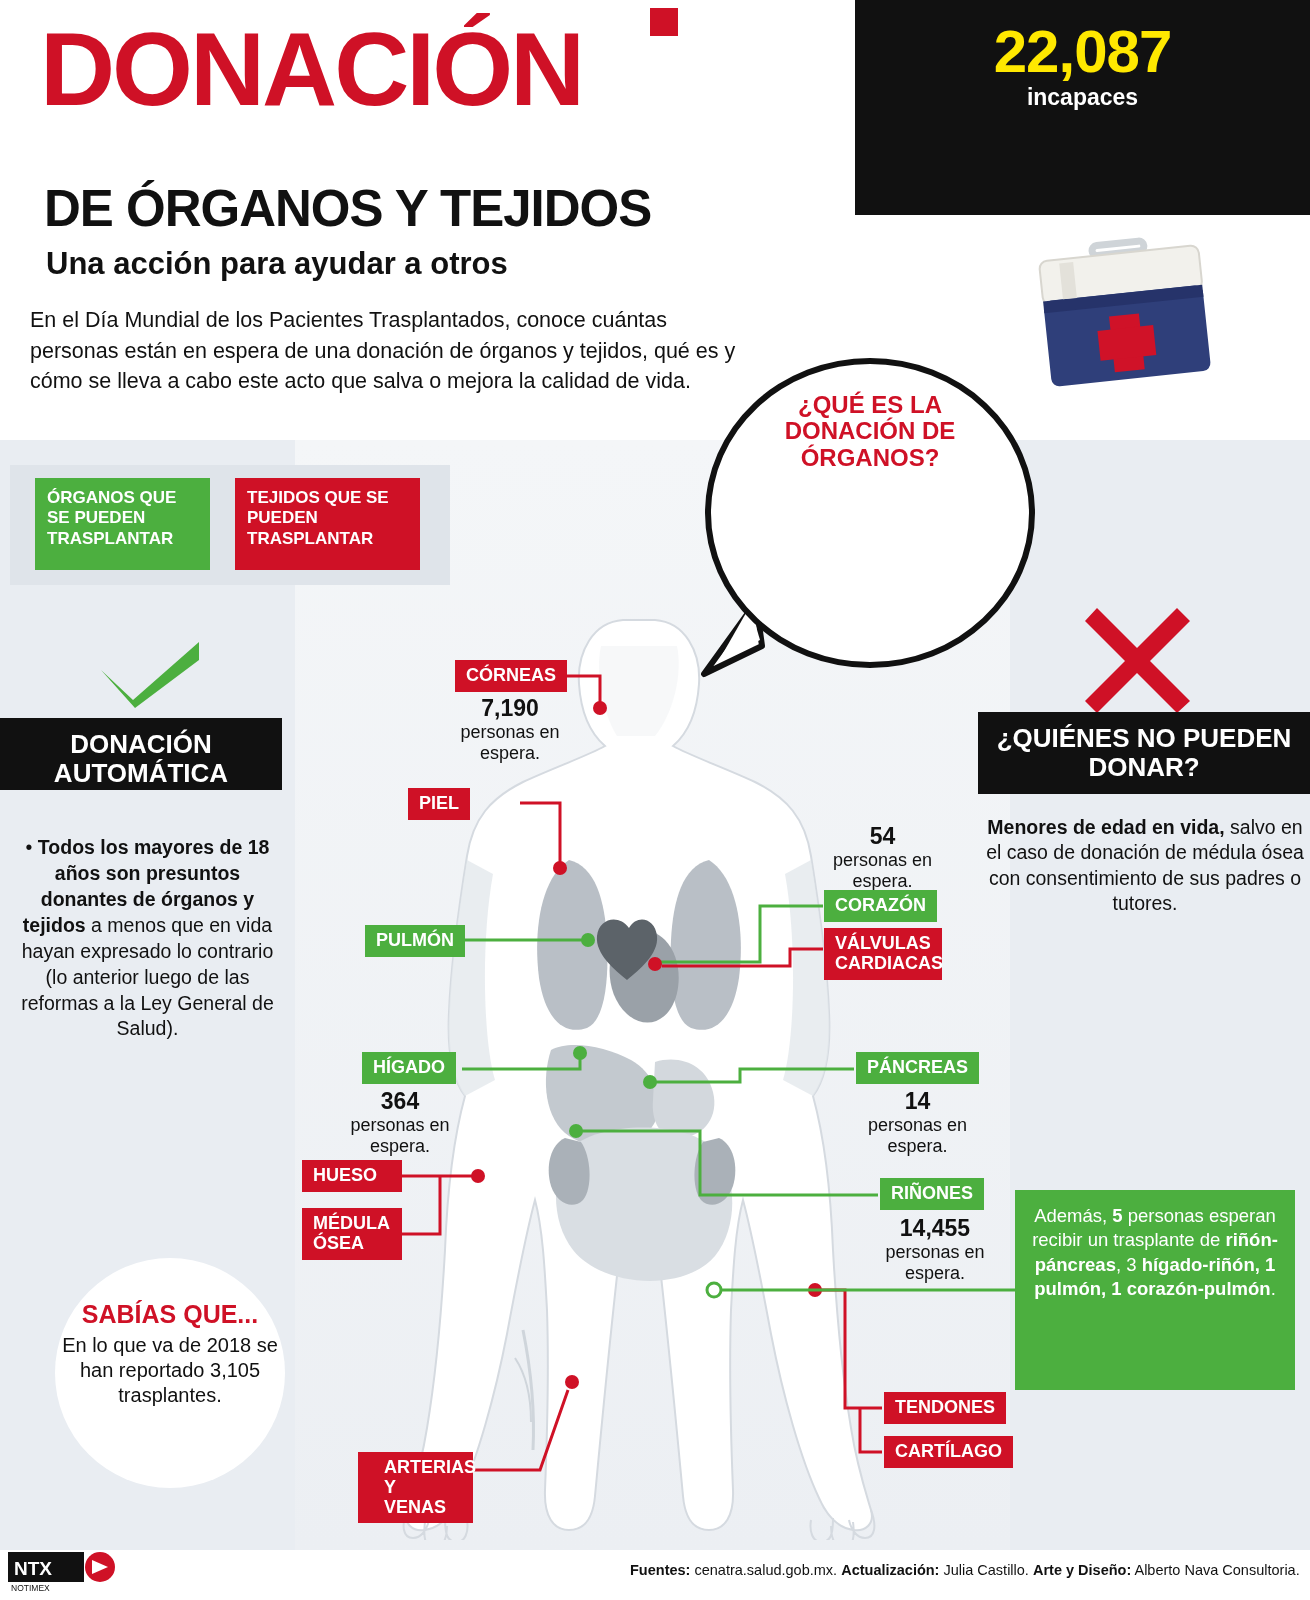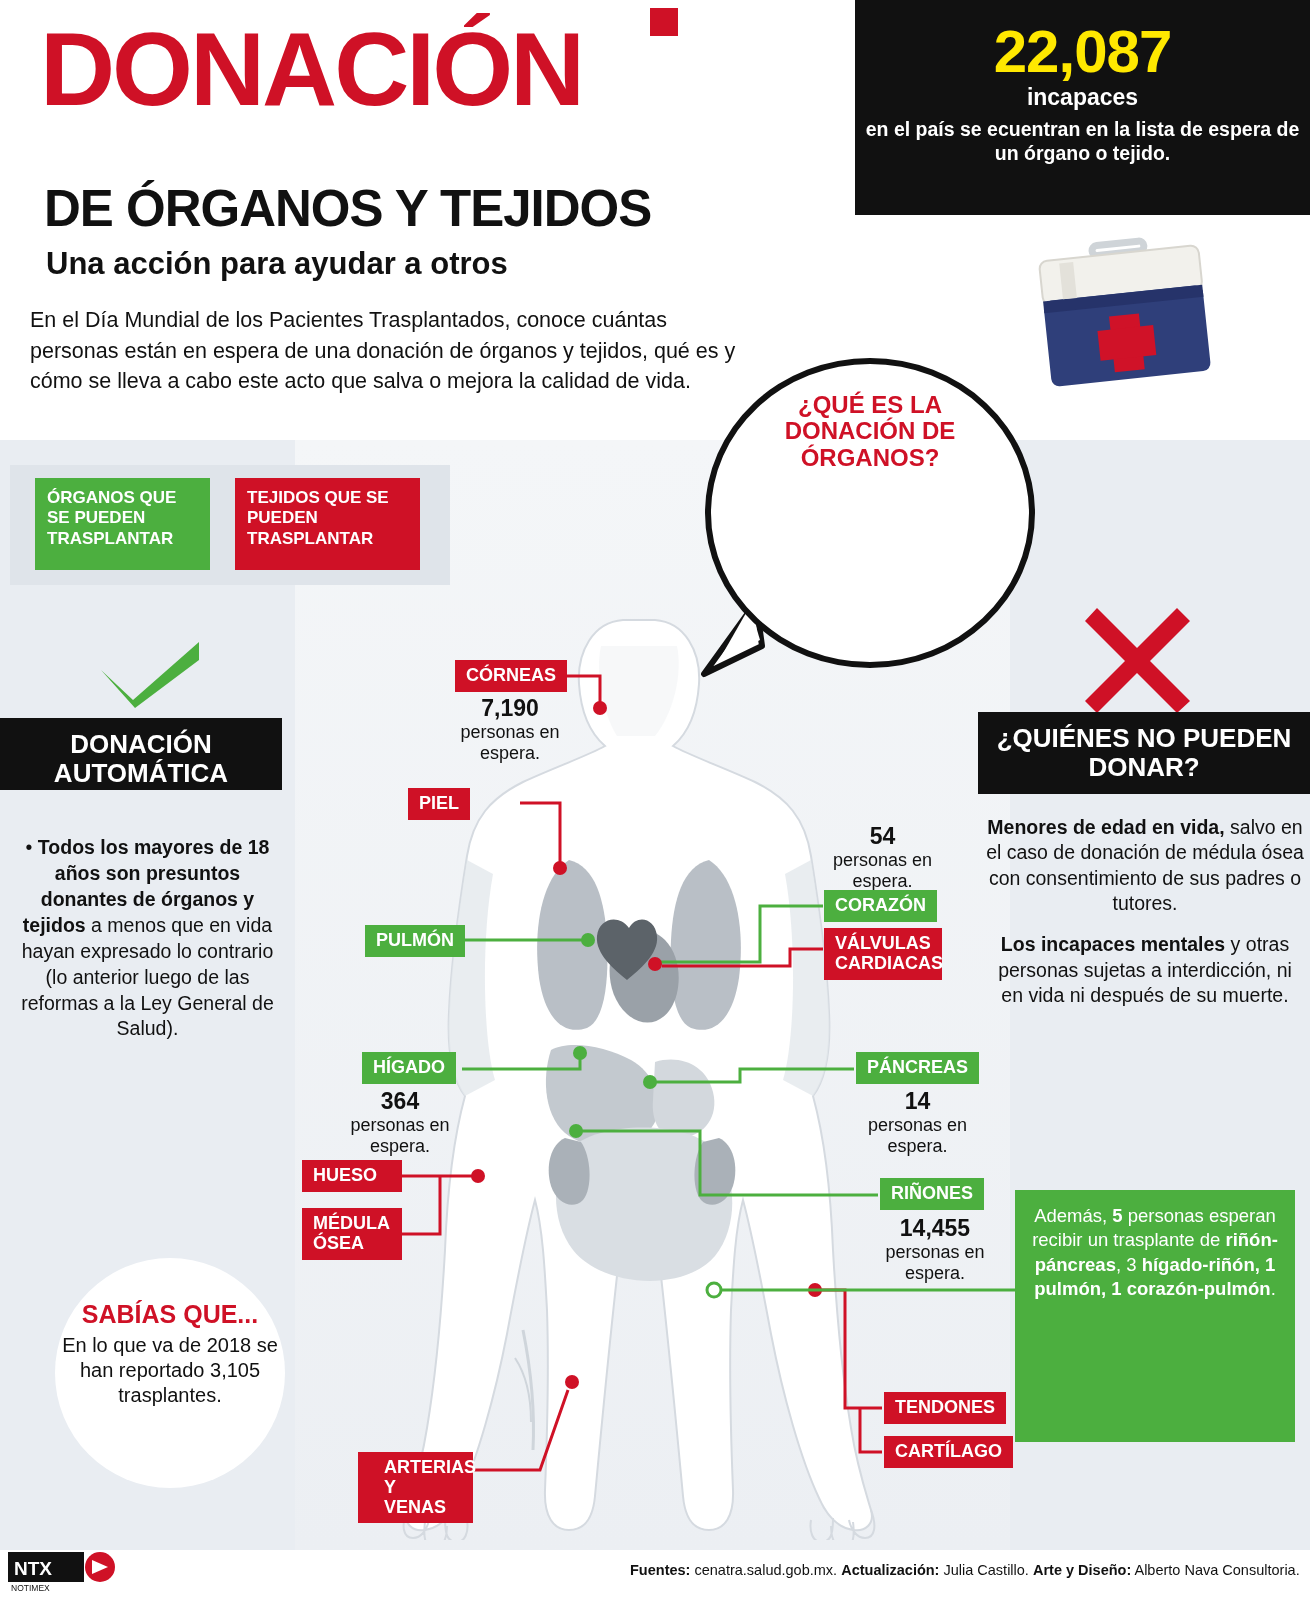--- a/index.html
+++ b/index.html
@@ -91,21 +91,21 @@
   .left-body b{ font-weight:bold; }
   
   .right-body{
     position:absolute; left:985px; top:815px; width:320px;
     font-size:19.5px; line-height:1.3; text-align:center; color:#111;
   }
   .right-body p{ margin:0 0 16px 0;}
   .right-body b{ font-weight:bold;}
   
   .green-note{
-    position:absolute; left:1015px; top:1190px; width:280px; height:252px;
+    position:absolute; left:1015px; top:1190px; width:280px; height:200px;
     background:#4caf3f; color:#fff; font-size:18.5px; line-height:1.32;
     text-align:center; padding:14px 12px; font-weight:normal;
   }
   .green-note b{ font-weight:bold;}
   
   .sabias{
     position:absolute; left:55px; top:1258px; width:230px; height:230px;
     background:#fff; border-radius:50%; text-align:center; padding-top:42px;
   }
   .sabias-title{ color:#cf1126; font-weight:bold; font-size:25px;}
@@ -159,21 +159,20 @@
 
 <div class="accent-sq"></div>
 <div class="title-main">DONACIÓN</div>
 <div class="title-sub">DE ÓRGANOS Y TEJIDOS</div>
 <div class="title-tag">Una acción para ayudar a otros</div>
 <div class="intro">En el Día Mundial de los Pacientes Trasplantados, conoce cuántas personas están en espera de una donación de órganos y tejidos, qué es y cómo se lleva a cabo este acto que salva o mejora la calidad de vida.</div>
 
 <div class="stat-box">
   <div class="stat-num">22,087</div>
   <div class="stat-personas">incapaces</div>
-  <div class="stat-text">en el país se ecuentran en la lista de espera de un órgano o tejido.</div>
 </div>
 
 <div class="suitcase">
   <svg width="230" height="180" viewBox="0 0 230 180">
     <g transform="rotate(-6 115 90)">
       <rect x="90" y="8" width="52" height="10" rx="5" fill="none" stroke="#cfd4d8" stroke-width="7"></rect>
       <rect x="36" y="18" width="160" height="44" rx="8" fill="#f2f1ec" stroke="#d8d6cf" stroke-width="2"></rect>
       <rect x="36" y="58" width="160" height="86" rx="8" fill="#2f3f7a"></rect>
       <rect x="36" y="58" width="160" height="12" fill="#26336a"></rect>
       <rect x="100" y="80" width="30" height="56" fill="#d01228"></rect>
@@ -199,21 +198,20 @@
 </div>
 
 <div class="hdr-black hdr-left">DONACIÓN AUTOMÁTICA</div>
 <div class="left-body">
   <span>• </span><b>Todos los mayores de 18 años son presuntos donantes de órganos y tejidos</b><span> a menos que en vida hayan expresado lo contrario (lo anterior luego de las reformas a la Ley General de Salud).</span>
 </div>
 
 <div class="hdr-black hdr-right">¿QUIÉNES NO PUEDEN DONAR?</div>
 <div class="right-body">
   <p><b>Menores de edad en vida,</b><span> salvo en el caso de donación de médula ósea con consentimiento de sus padres o tutores.</span></p>
-  <p><b>Los incapaces mentales</b><span> y otras personas sujetas a interdicción, ni en vida ni después de su muerte.</span></p>
 </div>
 
 <div class="green-note">
   <span>Además, </span><b>5</b><span> personas esperan recibir un trasplante de </span><b>riñón-páncreas</b><span>, 3 </span><b>hígado-riñón, 1 pulmón, 1 corazón-pulmón</b><span>.</span>
 </div>
 
 <div class="sabias">
   <div class="sabias-title">SABÍAS QUE...</div>
   <div class="sabias-text">En lo que va de 2018 se han reportado 3,105 trasplantes.</div>
 </div>

